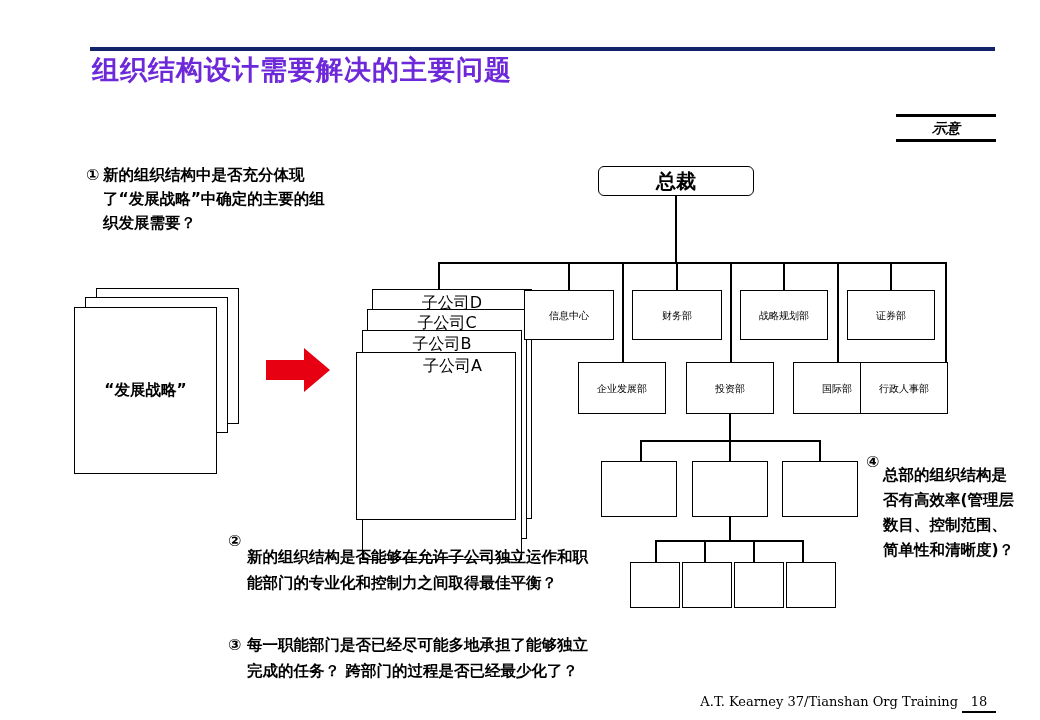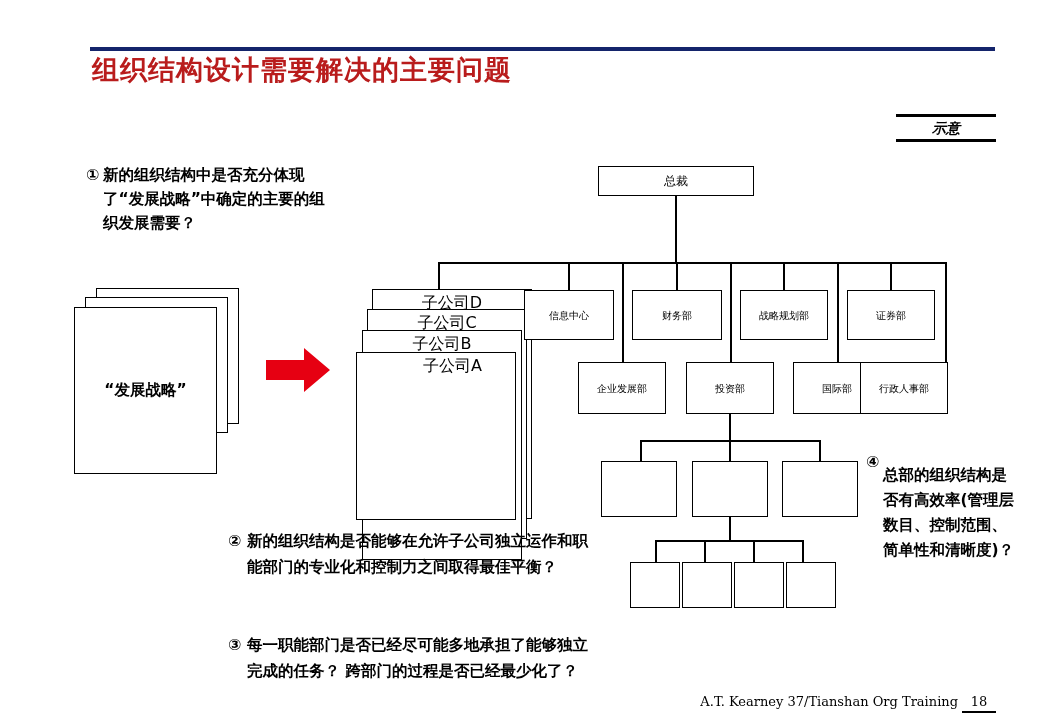--- a/index.html
+++ b/index.html
@@ -25,21 +25,21 @@
     height: 4px;
     background: #14246b;
   }
   #page-title {
     position: absolute;
     left: 92px;
     top: 52px;
     width: 700px;
     font-size: 27px;
     font-weight: bold;
-    color: #b91c1c;
+    color: #6d28d9;
     letter-spacing: 1px;
     line-height: 36px;
     white-space: nowrap;
   }
 
   
   #legend-box {
     position: absolute;
     left: 896px;
     top: 114px;
@@ -81,21 +81,21 @@
     line-height: 24px;
   }
   #note-1 .body { padding-left: 17px; text-indent: 0; }
   #note-2 {
     left: 228px;
     top: 528px;
     width: 360px;
     font-size: 15.5px;
     line-height: 26px;
   }
-  #note-2 .body { padding-left: 19px; }
+  #note-2 .body { padding-left: 19px; margin-top: 16px; }
   #note-3 {
     left: 228px;
     top: 632px;
     width: 360px;
     font-size: 15.5px;
     line-height: 26px;
   }
   #note-3 .body { padding-left: 19px; }
   #note-4 {
     left: 866px;
@@ -147,22 +147,23 @@
     background: #ffffff;
     display: flex;
     align-items: center;
     justify-content: center;
     text-align: center;
     font-size: 10px;
     line-height: 19px;
     color: #000;
   }
   .box.ceo {
-    font-weight: normal;
-    font-size: 12px;
+    font-weight: bold;
+    font-size: 20px;
+    border-radius: 6px;
   }
   .line-v {
     position: absolute;
     width: 2px;
     background: #000;
   }
   .line-h {
     position: absolute;
     height: 2px;
     background: #000;

